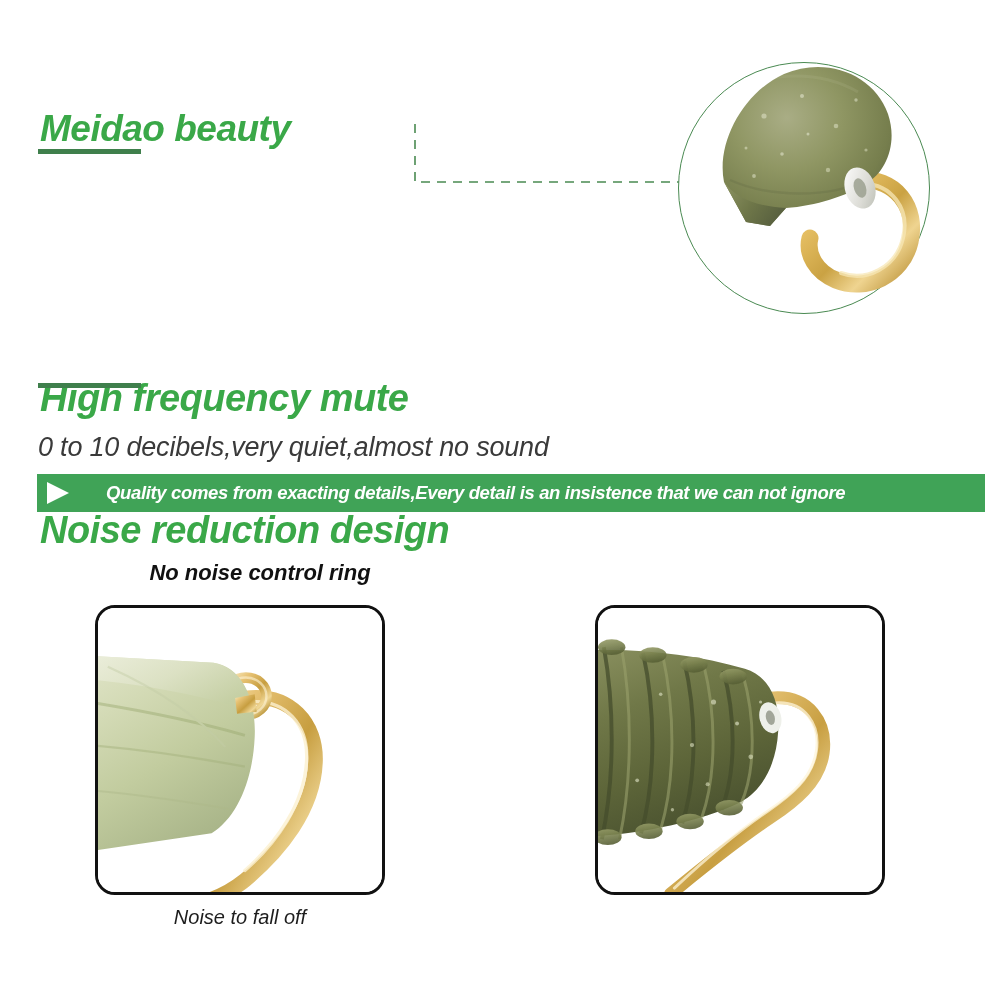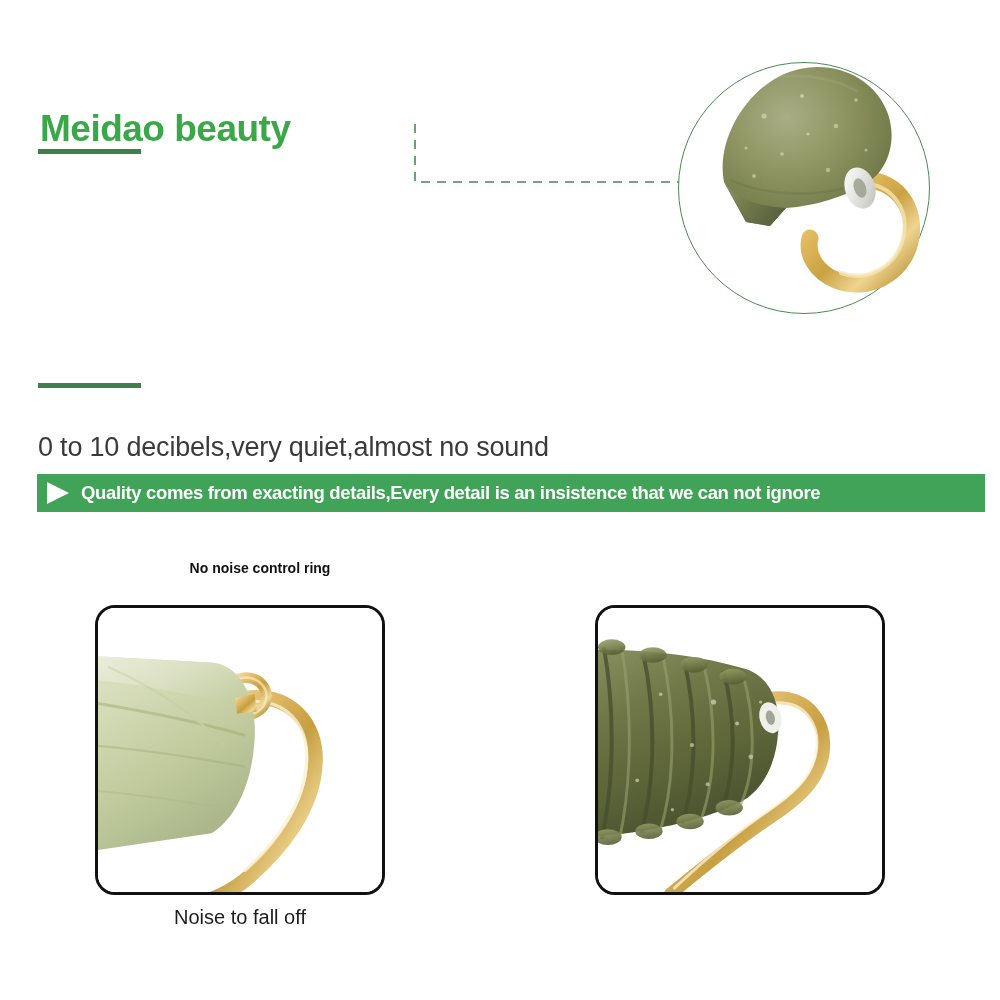--- a/index.html
+++ b/index.html
@@ -13,20 +13,21 @@
     background: #ffffff;
     font-family: "Liberation Sans", sans-serif;
     overflow: hidden;
   }
   #page {
     position: relative;
     width: 1000px;
     height: 1000px;
     background: #ffffff;
     overflow: hidden;
+    font-style: italic;
   }
 
   
   .heading-block {
     position: absolute;
     color: #3aa848;
     font-weight: 700;
     letter-spacing: -0.5px;
     line-height: 1.16;
     white-space: pre;
@@ -105,20 +106,21 @@
     position: absolute;
     left: 37px;
     top: 474px;
     width: 948px;
     height: 38px;
     background: #40a357;
     display: flex;
     align-items: center;
     box-sizing: border-box;
     padding-left: 10px;
+    gap: 25px;
   }
   #banner-arrow {
     flex: 0 0 auto;
     width: 0;
     height: 0;
     margin-right: 12px;
     border-top: 11px solid transparent;
     border-bottom: 11px solid transparent;
     border-left: 22px solid #ffffff;
   }
@@ -127,21 +129,21 @@
     font-size: 18.5px;
     font-weight: 700;
     letter-spacing: -0.35px;
     white-space: nowrap;
   }
 
   
   .col-title {
     position: absolute;
     top: 560px;
-    font-size: 14px;
+    font-size: 22px;
     font-weight: 700;
     color: #111111;
     text-align: center;
     white-space: nowrap;
   }
   #col-title-left  { left: 115px; width: 290px; }
   #col-title-right { left: 585px; width: 290px; }
 
   .photo-frame {
     position: absolute;
@@ -177,20 +179,24 @@
 </head>
 <body>
 
 <div id="page">
 
   <div class="heading-block" id="heading-primary">
     <span class="heading-line">Meidao beauty</span>
   </div>
   <div class="accent-rule" id="accent-rule-1"></div>
 
+  <div class="heading-block" id="heading-secondary">
+    <span class="heading-line">High frequency mute</span>
+    <span class="heading-line">Noise reduction design</span>
+  </div>
   <div class="accent-rule" id="accent-rule-2"></div>
 
   <div id="subtitle">0 to 10 decibels,very quiet,almost no sound</div>
 
   <svg id="callout" viewBox="0 0 320 80">
     <path d="M 10 6 L 10 64 L 305 64" fill="none" stroke="#4a8a52" stroke-width="1.6" stroke-dasharray="9 7" stroke-linecap="butt"></path>
   </svg>
 
   <div id="hero">
     <div id="hero-circle"></div>

